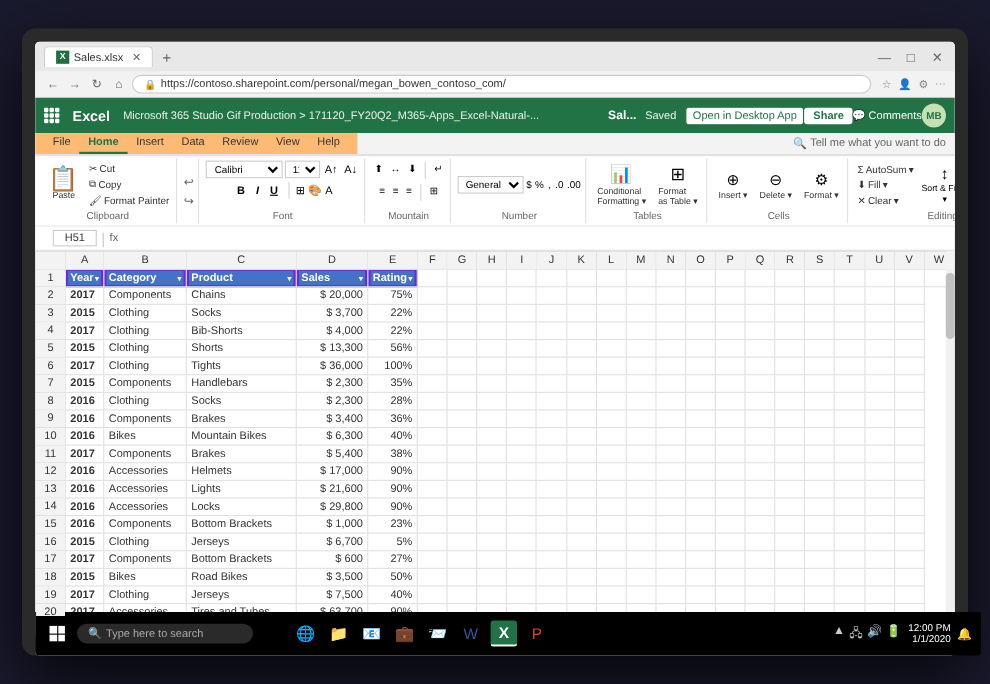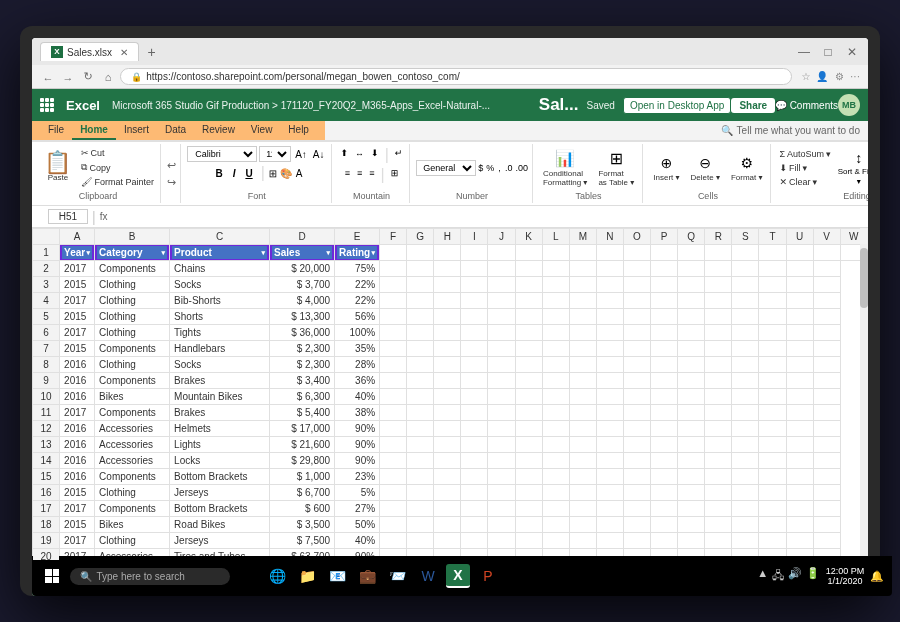--- a/index.html
+++ b/index.html
@@ -183,21 +183,21 @@
       font-size: 10px;
       color: rgba(255,255,255,0.9);
       flex: 1;
       overflow: hidden;
       text-overflow: ellipsis;
       white-space: nowrap;
     }
 
     .app-bar-filename {
       font-weight: bold;
-      font-size: 17px;
+      font-size: 11px;
     }
 
     .app-bar-saved {
       font-size: 10px;
       opacity: 0.9;
     }
 
     .app-bar-right {
       display: flex;
       align-items: center;
@@ -493,21 +493,21 @@
       left: 0;
       z-index: 1;
     }
 
     .col-h-selected {
       background: #217346;
       color: white;
     }
 
     
-    td.year { color: #333; width: 35px; }
+    td.year { color: #333; width: 35px; font-weight: bold; }
     td.category { color: #333; width: 75px; }
     td.product { color: #333; width: 100px; }
     td.sales { color: #333; width: 65px; text-align: right; }
     td.rating { color: #333; width: 45px; text-align: right; }
 
     
     .header-cell {
       background: #4472c4;
       color: white;
       font-weight: bold;
@@ -641,21 +641,21 @@
       color: white;
       font-size: 9px;
     }
 
     .taskbar-sys-icons {
       display: flex;
       gap: 4px;
     }
 
     .sys-icon { font-size: 11px; color: #ccc; cursor: pointer; }
-    .time-display { text-align: center; }
+    .time-display { text-align: right; }
 
     .vertical-scrollbar {
       width: 8px;
       background: #f0f0f0;
       position: absolute;
       right: 0;
       top: 0;
       bottom: 0;
     }
 

